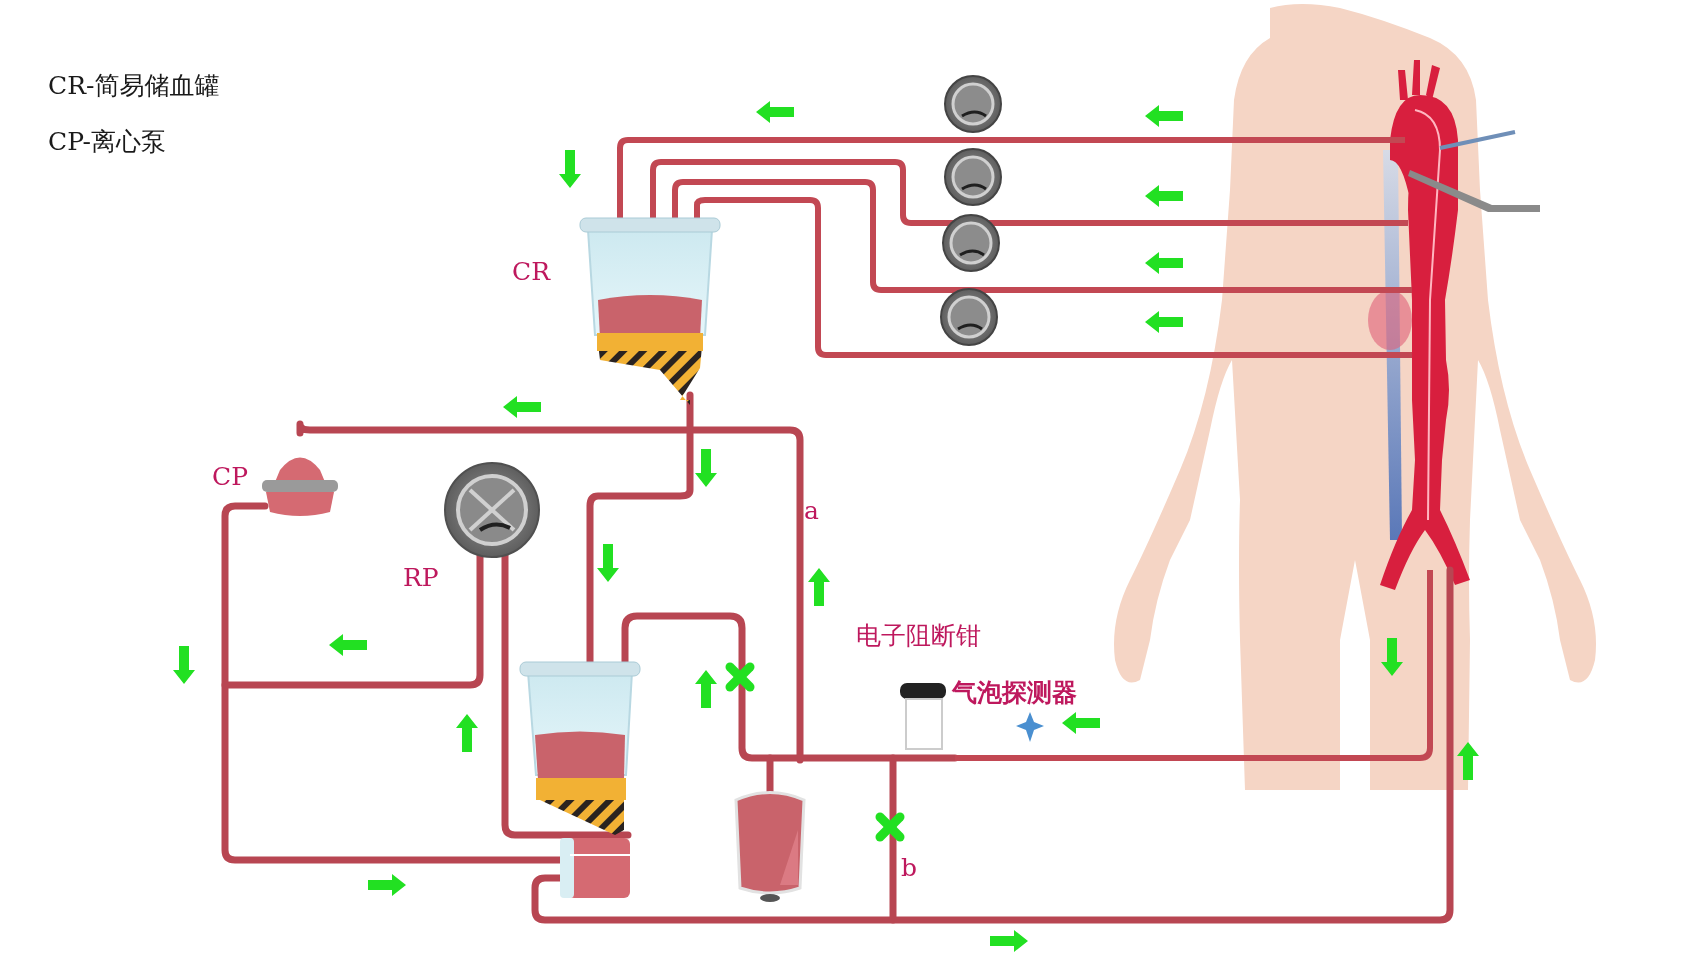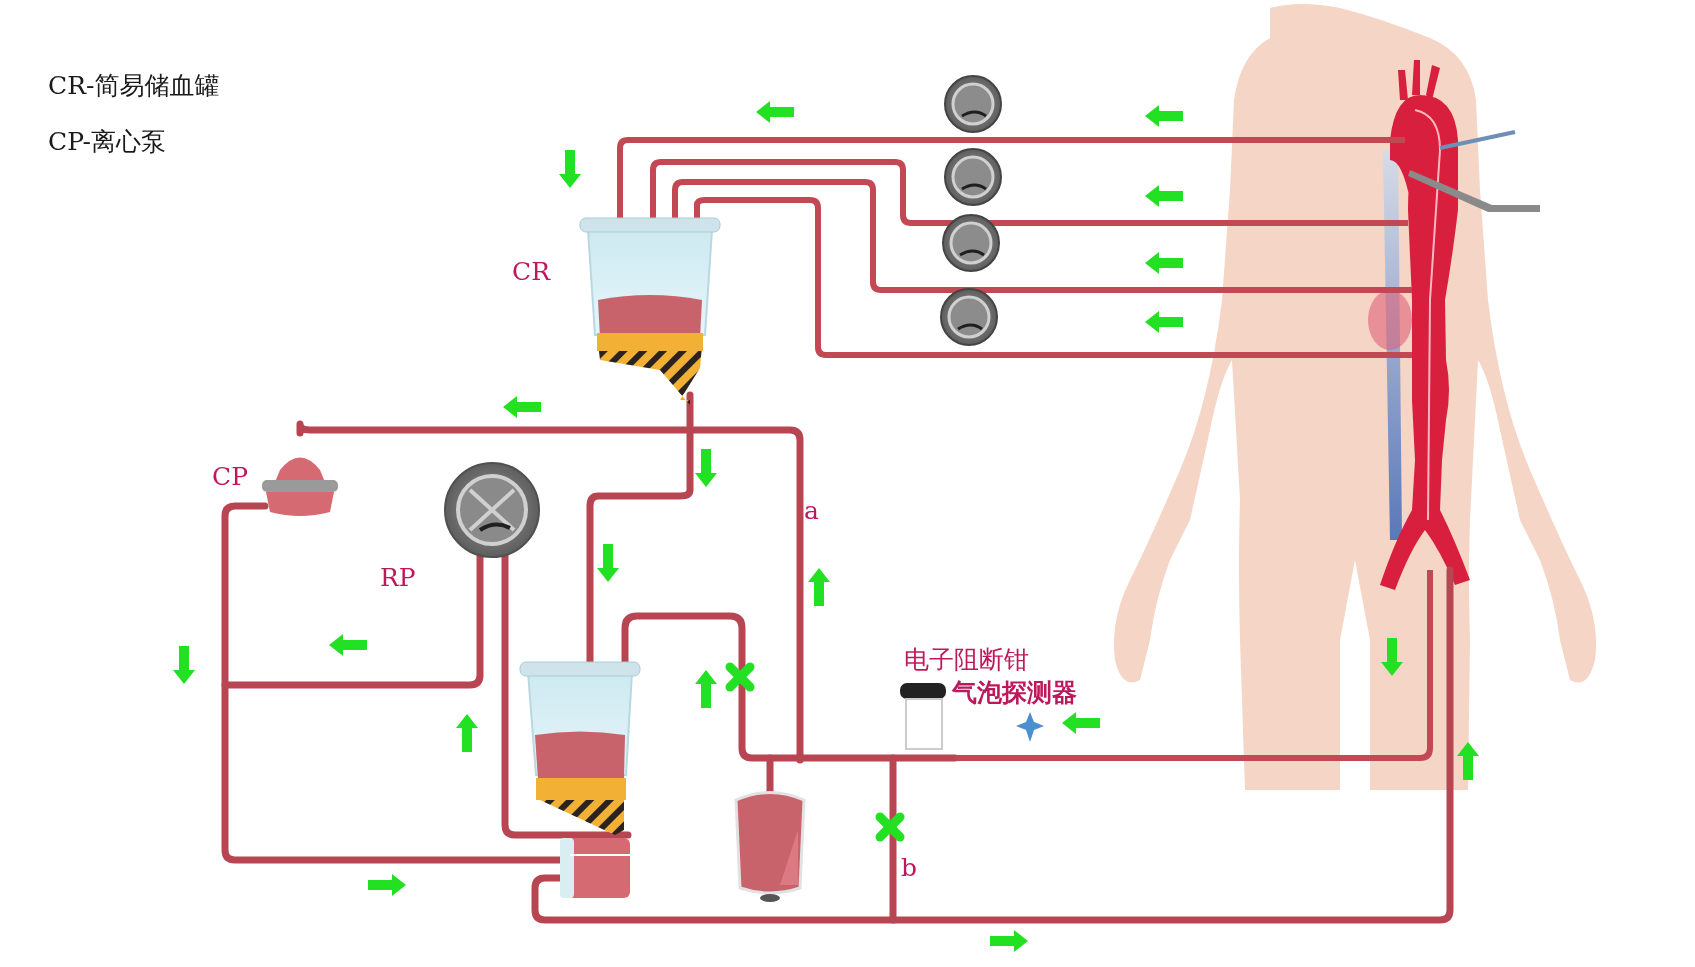--- a/index.html
+++ b/index.html
@@ -197,18 +197,18 @@
 
   
   <div class="legend">
     <div class="legend-item">CR-简易储血罐</div>
     <div class="legend-item">CP-离心泵</div>
   </div>
 
   
   <div class="lbl" style="left:512px;top:257px;">CR</div>
   <div class="lbl" style="left:212px;top:446px;margin-top:16px;">CP</div>
-  <div class="lbl" style="left:380px;top:563px;">RP</div>
+  <div class="lbl" style="left:403px;top:563px;">RP</div>
   <div class="lbl" style="left:804px;top:496px;">a</div>
   <div class="lbl" style="left:901px;top:853px;">b</div>
-  <div class="lbl" style="left:856px;top:643px;margin-left:48px;">电子阻断钳</div>
+  <div class="lbl" style="left:856px;top:619px;">电子阻断钳</div>
   <div class="lbl" style="left:952px;top:676px;font-weight:bold;">气泡探测器</div>
 </div>
 
 </body></html>

